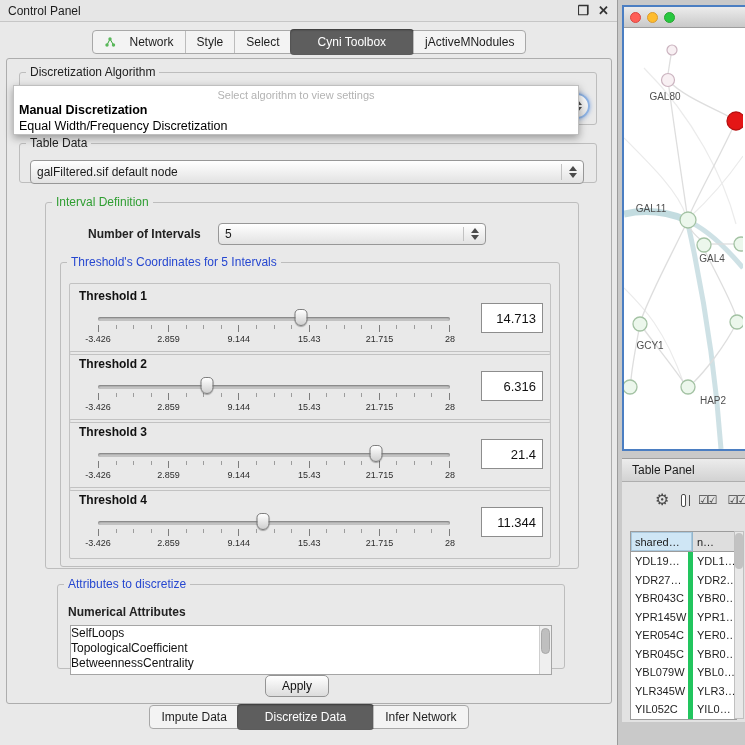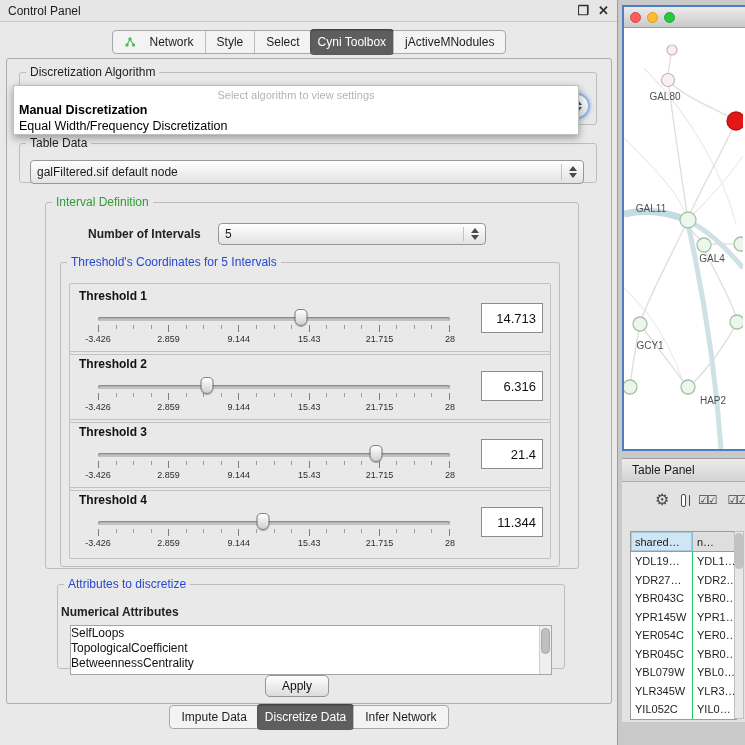--- a/index.html
+++ b/index.html
@@ -11,21 +11,21 @@
   .cp { left:0; top:0; width:618px; height:745px; background:#e9e9e9; border-right:1px solid #9b9b9b; }
   .cp-titlebar { left:0; top:0; width:100%; height:22px; background:#e6e6e6; border-bottom:1px solid #c6c6c6; display:flex; align-items:center; padding:0 8px; }
   .cp-title { font-size:12px; color:#1c1c1c; }
   .cp-winbtns { margin-left:auto; display:flex; gap:9px; font-size:13px; color:#333; }
   .cp-winbtns span { cursor:default; font-weight:bold; }
 
   
   .tabbar { display:flex; align-items:stretch; background:#f3f3f3; border:1px solid #a8a8a8; border-radius:4px; height:24px; width:max-content; }
   .tab { display:flex; align-items:center; gap:14px; padding:0 11px; font-size:12px; color:#1d1d1d; white-space:nowrap; }
   .tab + .tab { border-left:1px solid #bcbcbc; }
-  .tab.selected { background:#5e5e5e; color:#fff; border-radius:4px; margin:-2px -1px; padding:0 8px; border-left:none; box-shadow:inset 0 1px 2px rgba(0,0,0,.4); }
+  .tab.selected { background:#5e5e5e; color:#fff; border-radius:4px; margin:-2px -1px; padding:0 28px; border-left:none; box-shadow:inset 0 1px 2px rgba(0,0,0,.4); }
   .toptabs { left:0; top:30px; width:618px; display:flex; justify-content:center; }
   .bottomtabs { left:0; top:705px; width:618px; display:flex; justify-content:center; }
 
   
   .content { left:6px; top:58px; width:606px; height:646px; background:#e9e9e9; border:1px solid #adadad; border-radius:3px; }
 
   fieldset.group { position:absolute; border:1px solid #bdbdbd; border-radius:3px; background:transparent; }
   fieldset.group legend { font-size:12px; padding:0 4px; margin-left:6px; white-space:nowrap; }
   .legend-green { color:#2f9e32; }
   .legend-blue { color:#2647d0; }
@@ -91,21 +91,21 @@
   .gear { font-size:16px; color:#4a4a4a; line-height:1; }
   .col-icon { width:15px; height:13px; border:1px solid #4a4a4a; border-radius:2px; background:#fff; position:relative; display:inline-block; }
   .col-icon span { position:absolute; left:7px; top:0; bottom:0; width:1px; background:#4a4a4a; }
   .chk { font-size:12px; color:#3f3f3f; line-height:1; letter-spacing:-2px; }
   .ttable { position:absolute; left:8px; top:72px; width:107px; border:1px solid #9c9c9c; background:#fff; border-collapse:collapse; font-size:11px; }
   .ttable .hrow { display:flex; }
   .hcell { height:20px; display:flex; align-items:center; padding-left:4px; font-size:11px; color:#1a1a1a; border-right:1px solid #b5b5b5; border-bottom:1px solid #9c9c9c; }
   .hcell.c1 { width:62px; background:#cfe6f5; border-right:1px solid #93b6cd; box-shadow:inset 0 0 0 1px #a9c8dd; }
   .hcell.c2 { flex:1; background:#dedede; border-right:none; }
   .trow { display:flex; height:18.5px; }
-  .tcell { display:flex; align-items:center; padding-left:4px; color:#1e1e1e; border-right:1px solid #22c55e; overflow:hidden; white-space:nowrap; }
+  .tcell { display:flex; align-items:center; padding-left:4px; color:#1e1e1e; border-right:5px solid #22c55e; overflow:hidden; white-space:nowrap; }
   .tcell.c1 { width:62px; }
   .tcell.c2 { flex:1; border-right:none; }
   .tp-scroll { position:absolute; right:1px; top:72px; width:10px; height:188px; background:#e8e8e8; border:1px solid #c0c0c0; }
   .tp-scroll .vthumb { position:absolute; left:0px; right:0px; top:1px; height:36px; background:#c2c2c2; border-radius:4px; }
 </style>
 </head>
 <body>
 
 <section class="abs cp">
 
@@ -262,21 +262,21 @@
             </div>
           </div>
           <div class="valuebox">11.344</div>
         </div>
 
       </fieldset>
     </fieldset>
 
     <fieldset class="group" style="left:50px; top:518px; width:508px; height:92px;">
       <legend class="legend-blue">Attributes to discretize</legend>
-      <span class="abs" style="left:3px; top:14px; font-weight:bold;">Numerical Attributes</span>
+      <span class="abs" style="left:10px; top:14px; font-weight:bold;">Numerical Attributes</span>
       <div class="listbox">
         <div class="item">SelfLoops</div>
         <div class="item">TopologicalCoefficient</div>
         <div class="item">BetweennessCentrality</div>
         <div class="vscroll">
             <div class="vthumb"></div>
           </div>
       </div>
     </fieldset>
 

